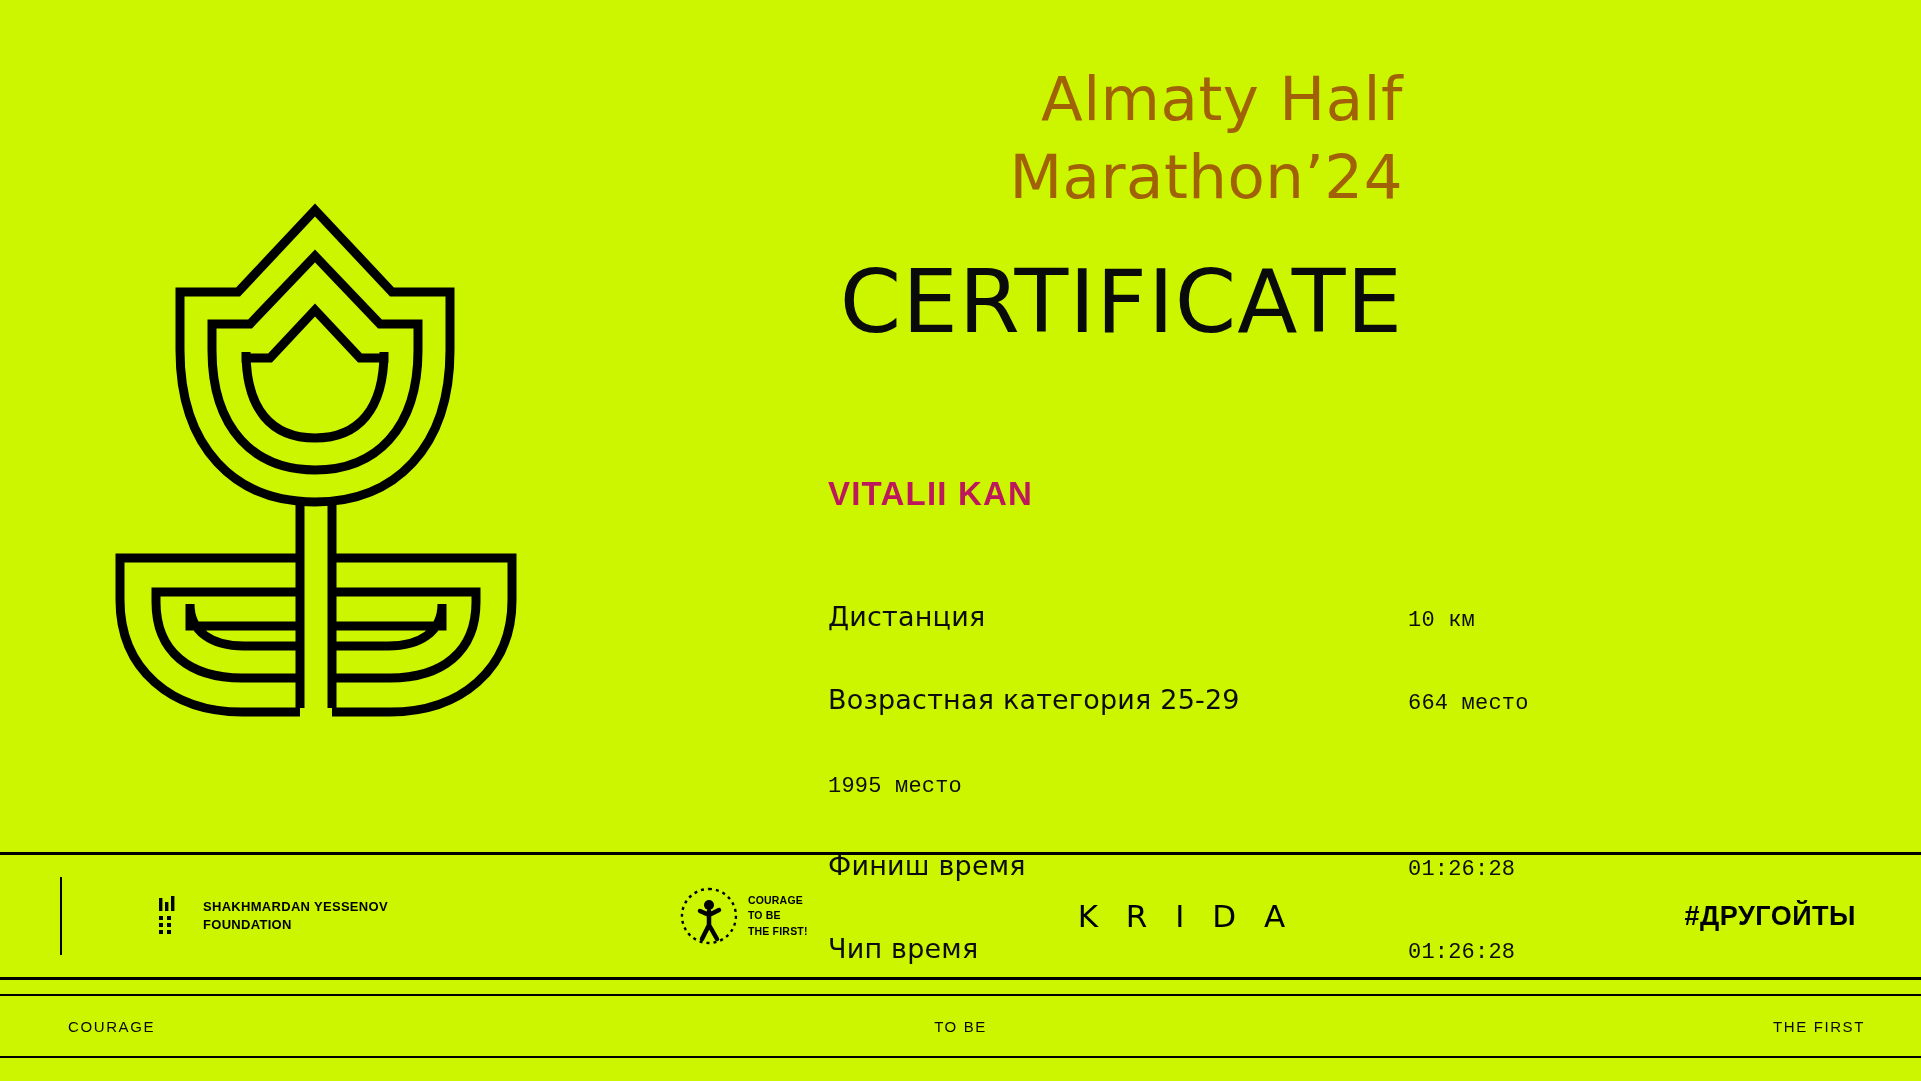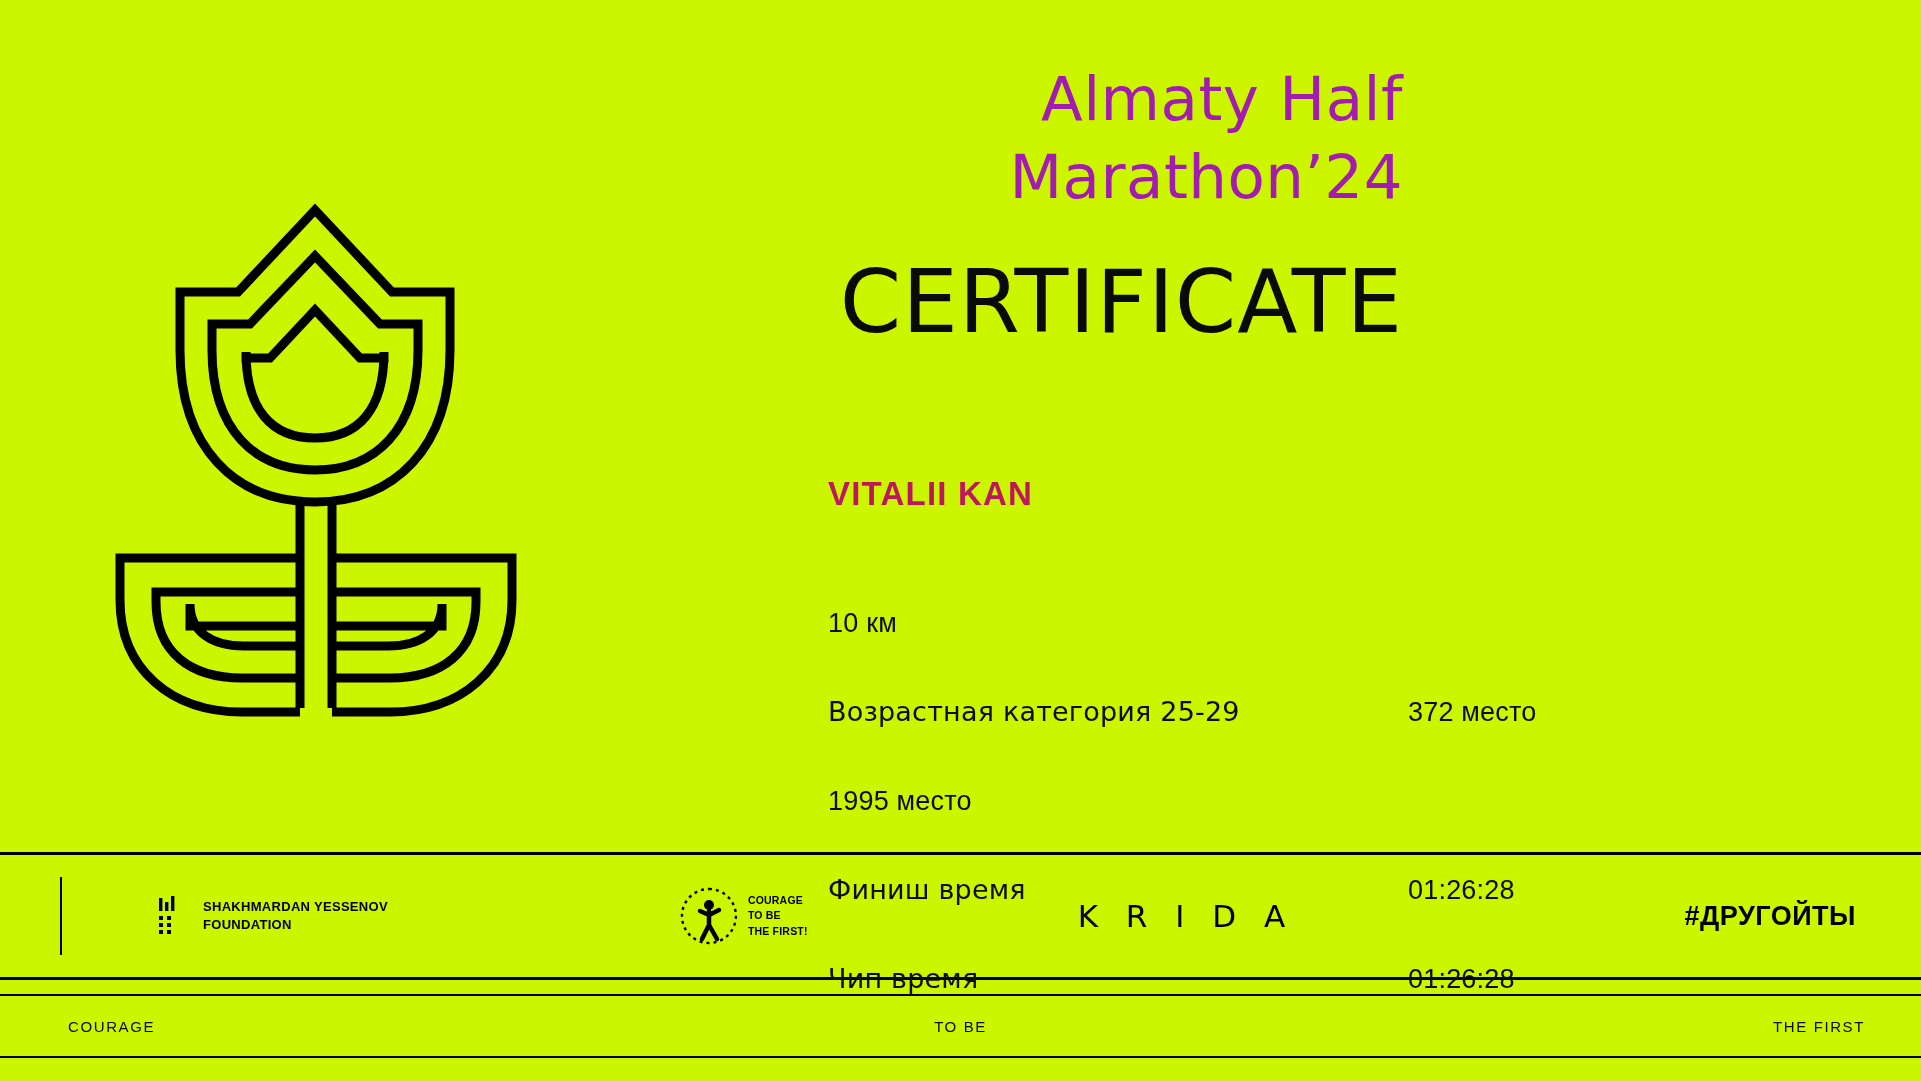--- a/index.html
+++ b/index.html
@@ -39,21 +39,21 @@
     top: 60px;
     width: 1380px;
     text-align: right;
   }
   .event-title {
     font-family: "DejaVu Sans", sans-serif;
     font-size: 61px;
     line-height: 1.28;
     font-weight: 400;
     letter-spacing: 0.5px;
-    color: #a21caf;
+    color: #a16207;
   }
   .cert-word {
     margin-top: 42px;
     font-family: "DejaVu Sans", sans-serif;
     font-size: 88px;
     line-height: 1;
     font-weight: 400;
     letter-spacing: 1px;
     color: #0a0a0a;
   }
@@ -78,22 +78,22 @@
     margin-bottom: 18px;
   }
   .row-label {
     width: 580px;
     font-family: "DejaVu Sans", sans-serif;
     font-size: 27px;
     letter-spacing: 0.2px;
     color: #0d0d0d;
   }
   .row-value {
-    font-family: Liberation Sans, sans-serif;
-    font-size: 27px;
+    font-family: Liberation Mono, monospace;
+    font-size: 22px;
     letter-spacing: 0.2px;
     color: #0d0d0d;
     margin-top: 40px;
   }
 
   
   .rule { width: 100%; height: 3px; background: #000; }
 
   .sponsors {
     position: relative;
@@ -248,25 +248,26 @@
       <div class="event-title">Almaty Half</div>
       <div class="event-title">Marathon’24</div>
       <div class="cert-word">CERTIFICATE</div>
     </div>
 
     <div class="details">
       <div class="athlete-name">VITALII KAN</div>
 
       <div class="rows">
         <div class="row">
+          <div class="row-label">Дистанция</div>
           <div class="row-value">10 км</div>
         </div>
         <div class="row">
           <div class="row-label">Возрастная категория 25-29</div>
-          <div class="row-value">372 место</div>
+          <div class="row-value">664 место</div>
         </div>
         <div class="row">
           <div class="row-value">1995 место</div>
         </div>
         <div class="row">
           <div class="row-label">Финиш время</div>
           <div class="row-value">01:26:28</div>
         </div>
         <div class="row">
           <div class="row-label">Чип время</div>

